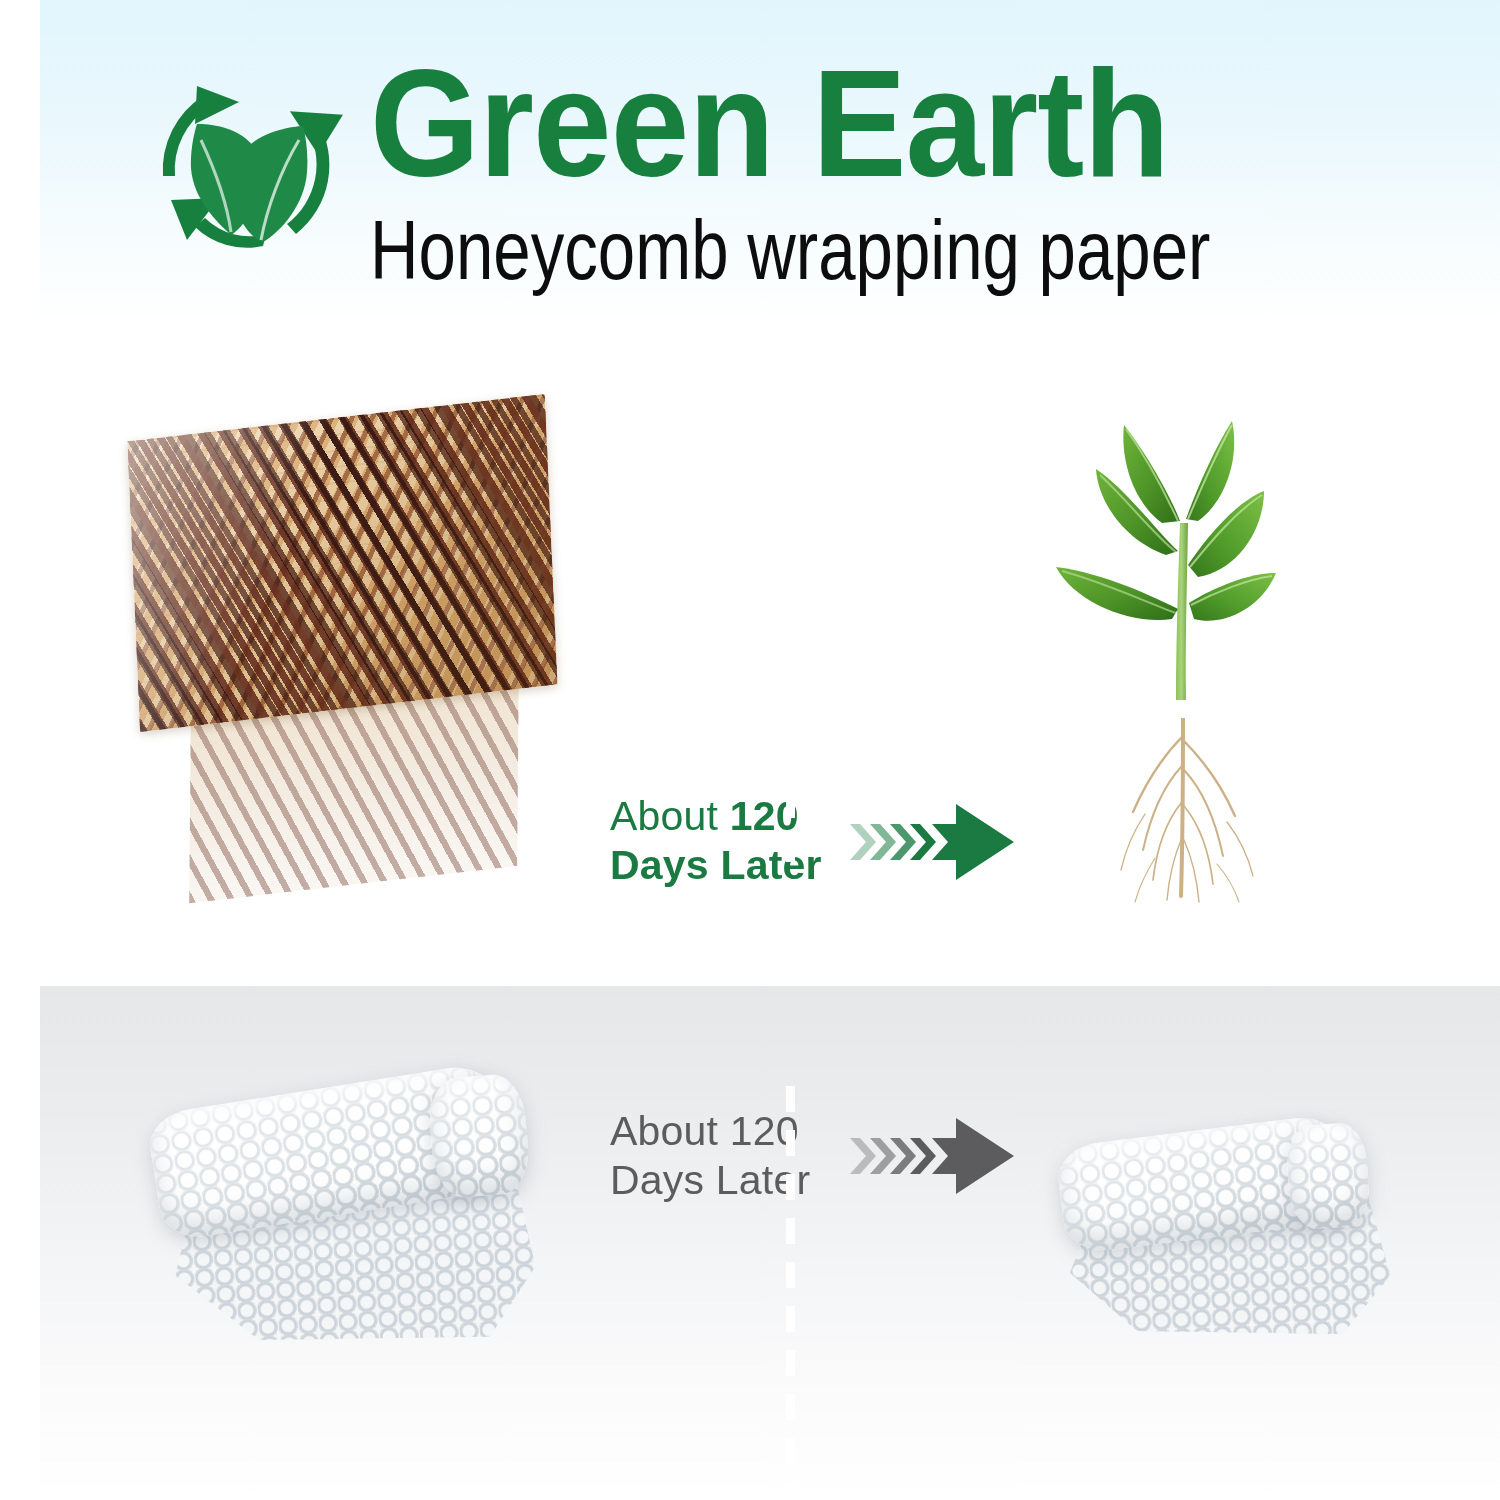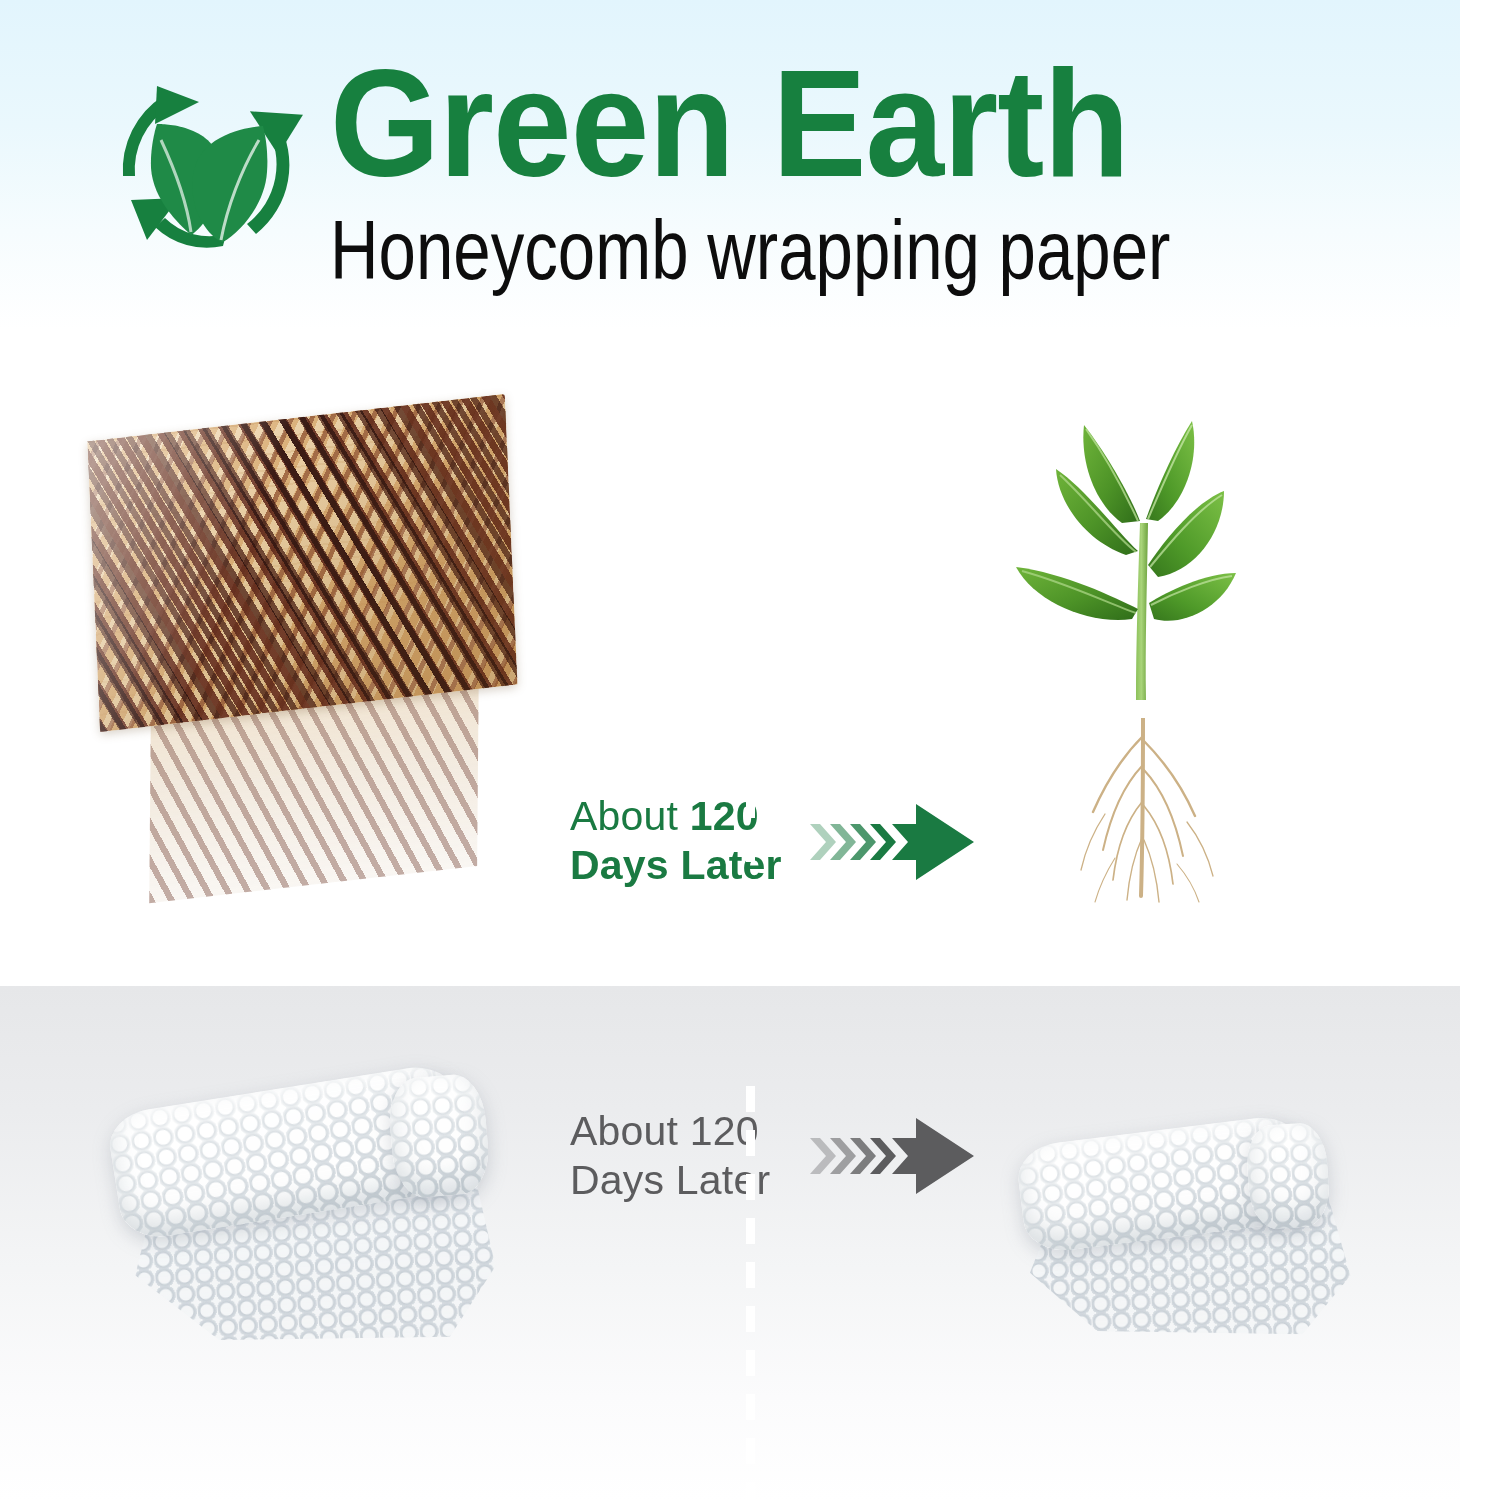--- a/index.html
+++ b/index.html
@@ -2,21 +2,21 @@
 <html><head>
 <meta charset="utf-8">
 <title>Green Earth Honeycomb Wrapping Paper</title>
 <style>
   html,body{margin:0;padding:0;}
   body{
     width:1500px;height:1500px;overflow:hidden;
     font-family:"Liberation Sans","DejaVu Sans",sans-serif;
     background:#ffffff;
   }
-  .infographic{position:relative;width:1460px;height:1500px;overflow:hidden;background:#bef264;}
+  .infographic{position:relative;width:1460px;height:1500px;overflow:hidden;background:#bef264;margin-left:40px;}
 
   
   .header{
     position:absolute;left:0;top:0;width:1500px;height:330px;
     background:linear-gradient(180deg,#e2f5fd 0%,#eaf8fd 38%,#f6fcfe 70%,#ffffff 100%);
     overflow:hidden;
   }
   .header-inner{
     position:absolute;left:0;top:0;width:1500px;height:330px;
   }

